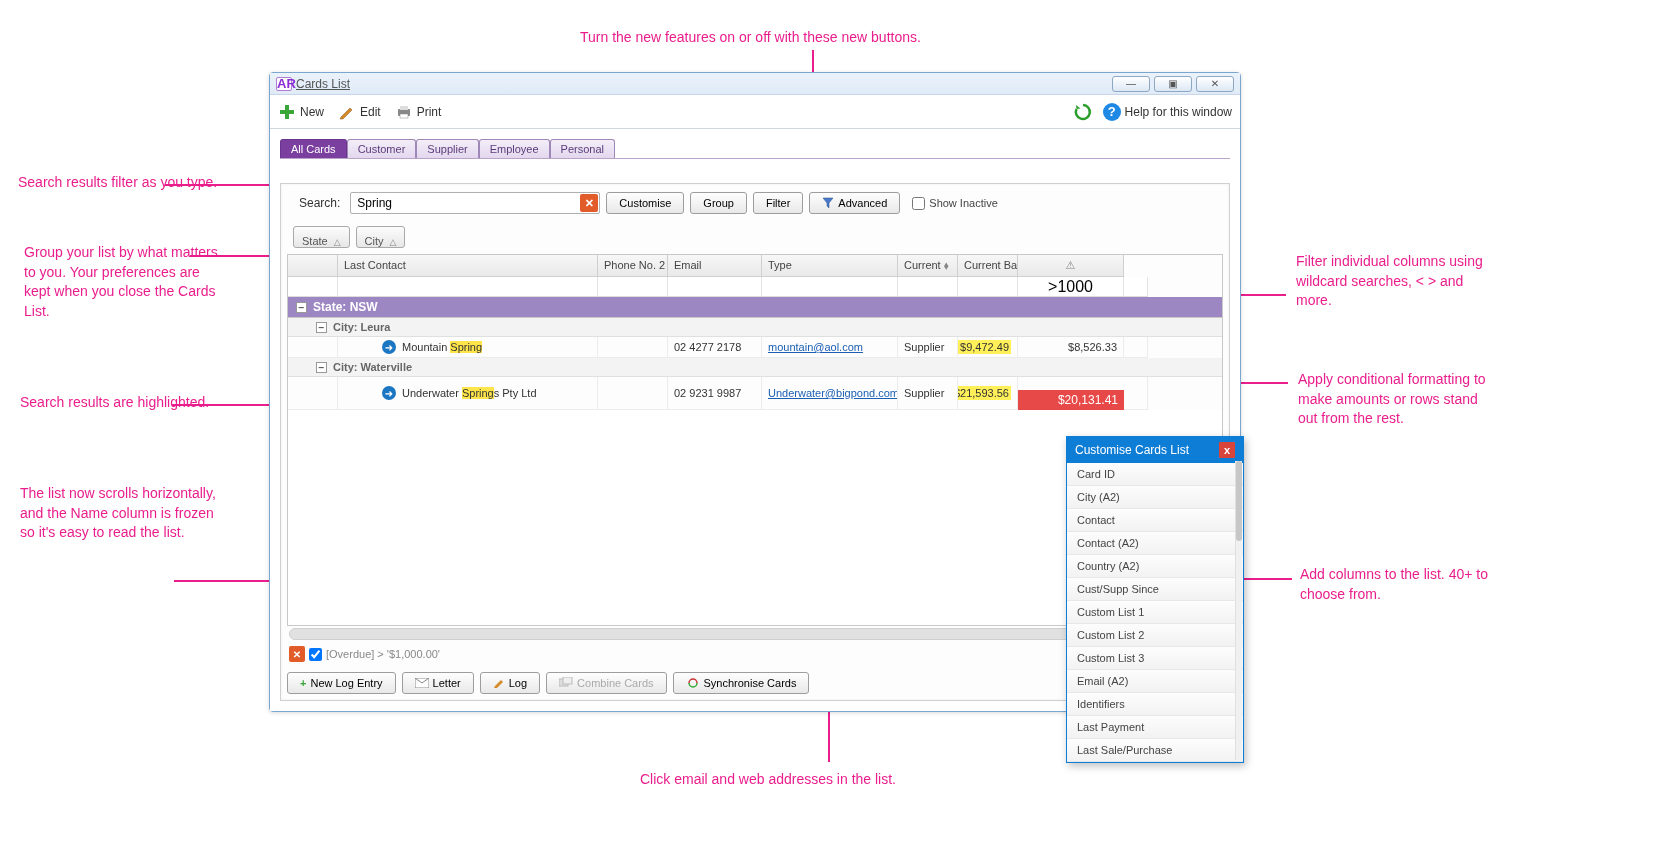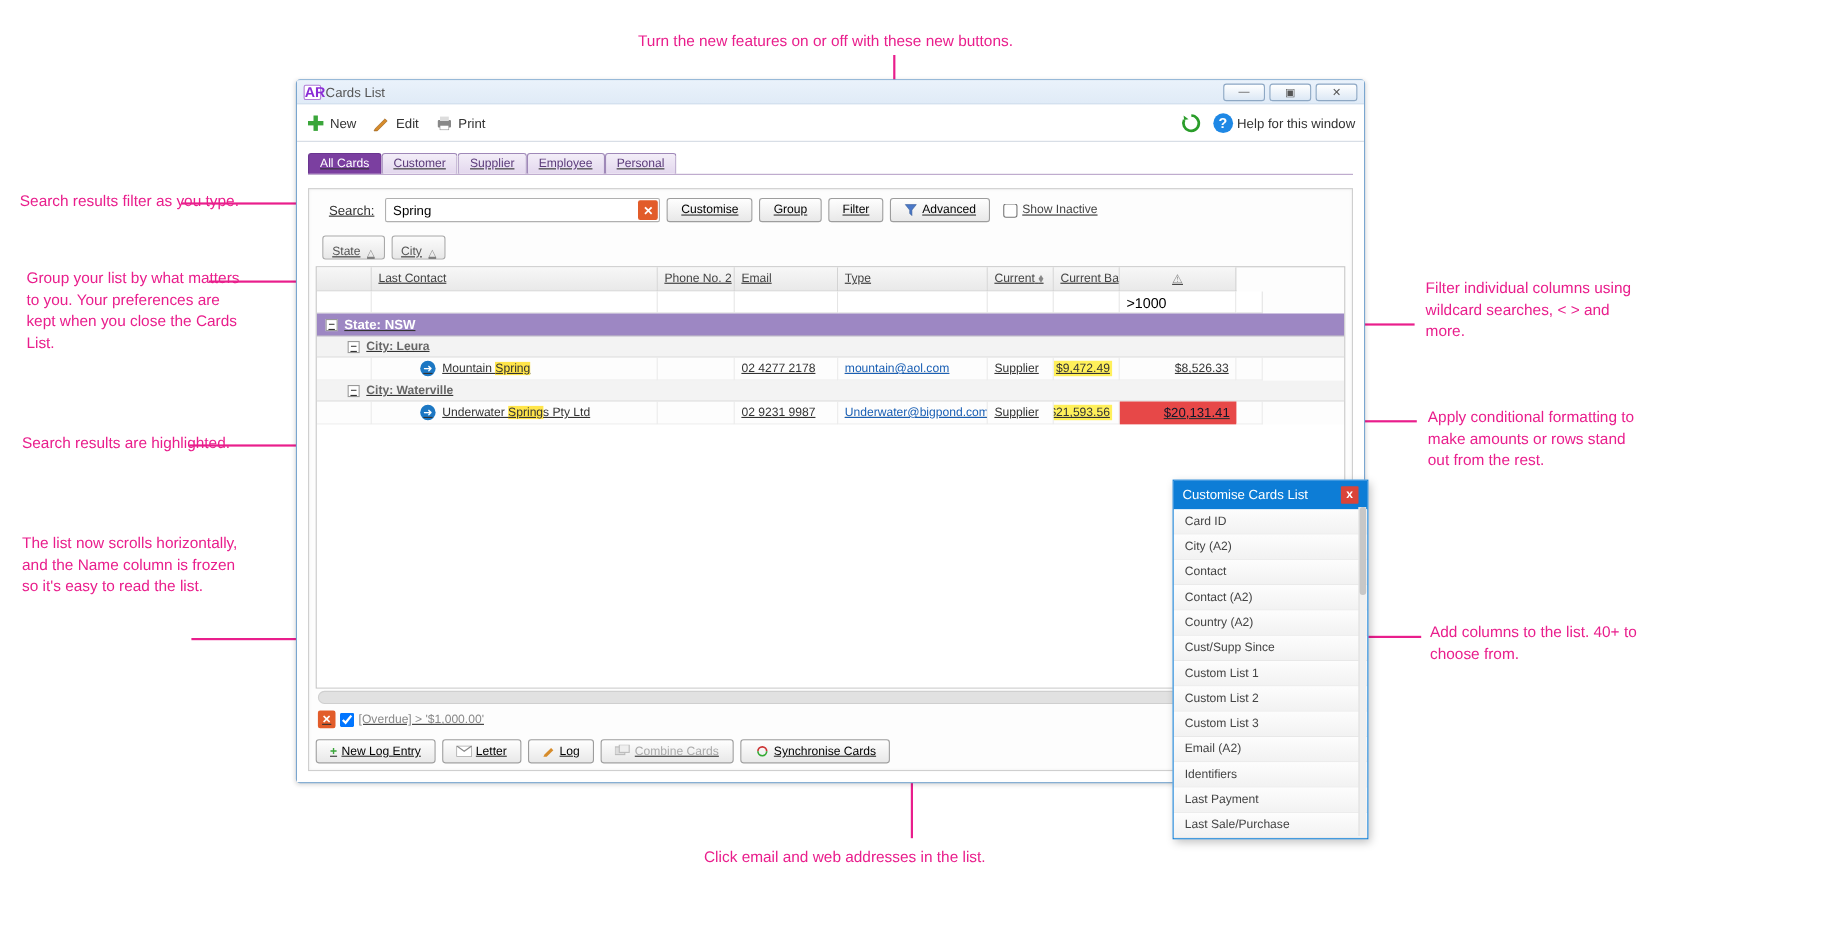--- a/index.html
+++ b/index.html
@@ -44,21 +44,21 @@
     align-items: center;
     padding: 0 6px;
     background: linear-gradient(#eaf2fb, #e0ebf7);
     border-bottom: 1px solid #c6d6e8;
   }
   .app-badge {
     width: 16px; height:14px; background:#fff; border:1px solid #b17cd6;
     color:#8a2bd6; font-size:13px; font-weight:bold; text-align:center;
     line-height:12px; border-radius:2px; margin-right:4px;
   }
-  .titlebar-title { color:#555; font-size:12px; }
+  .titlebar-title { color:#555; font-size:12px;text-decoration:underline; }
   .titlebar-spacer { flex:1; }
   .win-btn {
     width: 38px; height:16px; border:1px solid #8ea8c4; border-radius:3px;
     margin-left:4px; background:linear-gradient(#fff,#dce8f5);
     display:flex; align-items:center; justify-content:center; font-size:10px; color:#555;
   }
   .win-btn.close { color:#555; }
   
   .toolbar {
     height: 34px; display:flex; align-items:center; padding:2px 8px;
@@ -68,34 +68,33 @@
   .tb-item .icon { width:18px; height:18px; margin-right:4px; display:flex; align-items:center; justify-content:center;}
   .tb-spacer { flex:1; }
   .refresh-icon { width:20px;height:20px; }
   .help { display:flex; align-items:center; color:#333; }
   .help .qmark {
     width:18px;height:18px;border-radius:50%;background:#1e88e5;color:#fff;
     font-weight:bold;text-align:center;line-height:18px;margin-right:4px;font-size:13px;
   }
   
   .content { flex:1; background:#fff; padding:8px 10px 10px 10px; display:flex; flex-direction:column; overflow:hidden;}
-  .tabs { display:flex; border-bottom:1px solid #b9a3c9; margin-bottom:12px;text-decoration:underline; }
+  .tabs { display:flex; border-bottom:1px solid #b9a3c9; margin-bottom:24px; }
   .tab {
     padding:3px 10px; border:1px solid #9f88b8; border-bottom:none;
     background:linear-gradient(#f3eef8,#e3d7ee); font-size:11px; color:#5b3b7a;
     border-radius:3px 3px 0 0; margin-right:0px; margin-top:2px; cursor:pointer;
   }
   .tab.active {
     background:#7b3fa0; color:#fff; font-weight:normal; border-color:#6a3590;
   }
   .panel {
     border:1px solid #cfcfcf; flex:1; display:flex; flex-direction:column;
     background:#fdfdfd; padding:4px 6px 6px 6px; box-shadow:inset 0 0 3px rgba(0,0,0,0.06);
     overflow:hidden;
-    text-decoration:underline;
   }
   .search-row { display:flex; align-items:center; gap:6px; padding:4px 0 8px 2px;}
   .search-label { padding:0 4px 0 10px; }
   .search-box {
     position:relative; width:250px; height:22px;
   }
   .search-box input {
     width:100%; height:100%; border:1px solid #b0b0b0; border-radius:2px;
     padding:2px 22px 2px 6px; font-size:12px;
   }
@@ -128,21 +127,21 @@
   }
   .gh {
     background:linear-gradient(#f7f7f7,#e9e9e9); border-right:1px solid #cfcfcf;
     border-bottom:1px solid #cfcfcf; padding:4px 6px; font-size:11px; color:#444;
     white-space:nowrap; overflow:hidden;
   }
   .grid-filterrow .gf {
     border-right:1px solid #e3e3e3; border-bottom:1px solid #dcdcdc;
     padding:2px 4px; background:#fff; height:20px;
   }
-  .gf input { width:100%; border:none; outline:none; height:16px; font-size:13px; text-align:left; }
+  .gf input { width:100%; border:none; outline:none; height:16px; font-size:16px; text-align:center; }
   .group-row {
     background:#9d87c3; color:#fff; font-weight:bold; padding:3px 8px;
     display:flex; align-items:center; gap:6px; font-size:12px;
     border-bottom:1px solid #c8c8c8;
   }
   .subgroup-row {
     background:#f3f3f3; color:#666; font-weight:bold; padding:3px 8px 3px 28px;
     display:flex; align-items:center; gap:6px; font-size:11px;
     border-bottom:1px solid #e0e0e0;
   }
@@ -155,21 +154,21 @@
   .cell.right { justify-content:flex-end; }
   .cell .arrow {
     width:14px;height:14px;border-radius:50%;background:#1c77c3;color:#fff;
     display:inline-flex;align-items:center;justify-content:center;font-size:10px;margin-right:6px;
     flex-shrink:0;
   }
   .name-indent { padding-left:44px; }
   .hl { background:#ffe54a; }
   .email { color:#1a5fb4; text-decoration:underline; cursor:pointer; }
   .ov-yellow { background:#fff05a; padding:1px 2px; }
-  .cb-red { background:#e74848; color:#0f172a; display:flex; justify-content:flex-end; padding:3px 6px; }
+  .cb-red { background:#e74848; color:#ffffff; display:flex; justify-content:flex-end; padding:3px 6px;margin-top:13px; }
   .list-spacer { flex:1; background:#fff; }
   .grid-footer {
     background:linear-gradient(#f4f4f4,#e6e6e6); border-top:1px solid #ccc;
     text-align:center; padding:3px 0; font-size:11px; color:#444;
   }
   .scroll-indicator {
     height:16px; padding:4px 2px; display:flex; align-items:center;
   }
   .scroll-indicator .track {
     flex:1; height:12px; background:#e1e1e1; border:1px solid #cfcfcf; border-radius:6px;

